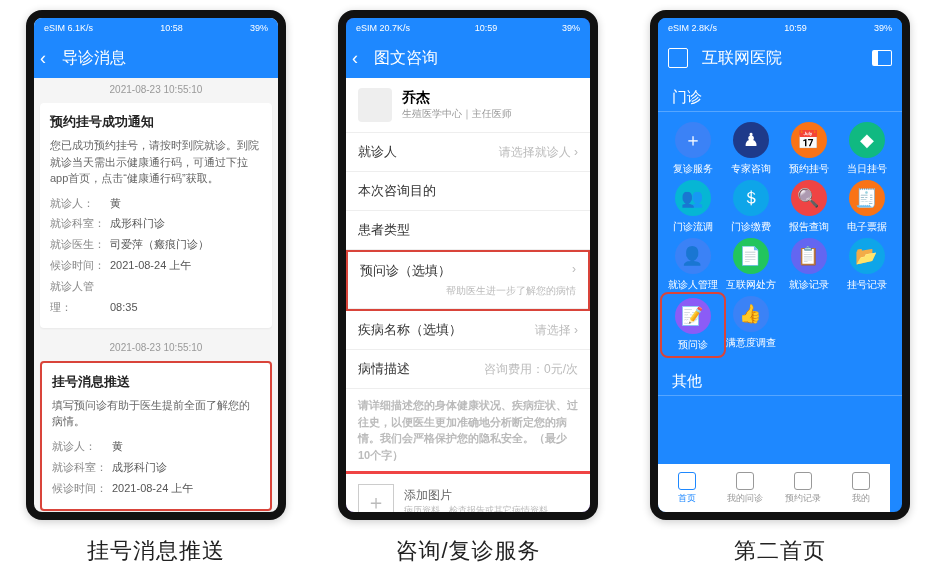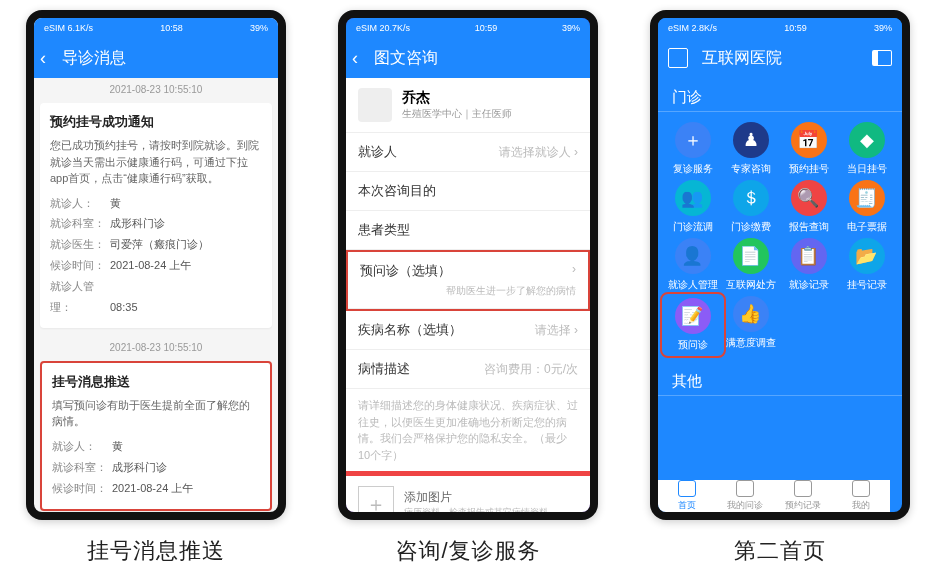--- a/index.html
+++ b/index.html
@@ -21,36 +21,36 @@
   .card .line .lbl { color: #888; display: inline-block; width: 60px; }
   
   .row { background: #fff; border-bottom: 1px solid #eee; padding: 10px 12px; font-size: 13px; color: #333; display: flex; align-items: center; justify-content: space-between; }
   .row .hint { color: #bbb; font-size: 12px; }
   .row.small .sub { font-size: 10px; color: #bbb; margin-top: 4px; }
   .doctor { background: #fff; padding: 10px 12px; display: flex; align-items: center; gap: 10px; border-bottom: 1px solid #eee; }
   .doctor .avatar { width: 34px; height: 34px; background: #eee; border-radius: 4px; }
   .doctor .name { font-size: 14px; font-weight: 600; }
   .doctor .dept { font-size: 10px; color: #999; }
   .redwrap { border: 2px solid #d9443a; margin: 0 0; }
-  .descrow { background: #fff; padding: 8px 12px; font-size: 11px; color: #bbb; line-height: 1.5; border-bottom: 5px solid #ef4444; }
+  .descrow { background: #fff; padding: 8px 12px; font-size: 11px; color: #bbb; line-height: 1.5; border-bottom: 3px solid #ef4444; font-weight: bold; }
   .addpic { background: #fff; padding: 10px 12px; display: flex; gap: 10px; align-items: center; }
   .addpic .plus { width: 36px; height: 36px; border: 1px solid #ccc; display: flex; align-items: center; justify-content: center; font-size: 20px; color: #bbb; }
   .addpic .txt .t1 { font-size: 12px; color: #666; }
   .addpic .txt .t2 { font-size: 9px; color: #bbb; }
   
   .hosp-title { height: 40px; display: flex; align-items: center; color: #fff; font-size: 16px; padding: 0 10px; gap: 14px; }
   .hosp-title .qr { width: 20px; height: 20px; border: 1.5px solid #fff; border-radius: 2px; position: relative; }
   .hosp-title .spk { margin-left: auto; width: 20px; height: 16px; border: 1.5px solid #fff; border-left-width: 6px; border-radius: 2px; }
   .section-label { color: #fff; font-size: 15px; padding: 10px 14px 4px 14px; border-bottom: 1px solid rgba(255,255,255,.25); margin-bottom: 6px; }
   .grid { display: grid; grid-template-columns: repeat(4, 1fr); gap: 4px 0; padding: 4px 6px; }
   .gi { display: flex; flex-direction: column; align-items: center; gap: 4px; }
   .gi .ic { width: 36px; height: 36px; border-radius: 50%; display: flex; align-items: center; justify-content: center; font-size: 18px; color: #fff; }
   .gi .lbl { font-size: 10px; color: #fff; text-align: center; }
   .gi.red { outline: 2px solid #d9443a; outline-offset: 2px; border-radius: 4px; padding: 2px; }
-  .tabbar { position: absolute; bottom: 0; left: 0; right: 12px; height: 32px; background: #fff; display: flex; }
+  .tabbar { position: absolute; bottom: 0; left: 0; right: 12px; height: 48px; background: #fff; display: flex; }
   .tabbar .tab { flex: 1; display: flex; flex-direction: column; align-items: center; justify-content: center; font-size: 9px; color: #999; gap: 2px; }
   .tabbar .tab.active { color: #1e88ff; }
   .tabbar .tab .ti { width: 18px; height: 18px; border: 1.5px solid currentColor; border-radius: 3px; }
   .caption { font-size: 22px; color: #222; margin-top: 16px; letter-spacing: 1px; }
   
   .c-blue{background:#3b82f6}.c-navy{background:#1e3a8a}.c-orange{background:#f97316}.c-green{background:#10b981}.c-teal{background:#06b6d4}.c-cyan{background:#0ea5e9}.c-red{background:#ef4444}.c-lime{background:#22c55e}.c-purple{background:#8b5cf6}.c-indigo{background:#6366f1}
 </style>
 </head>
 <body>
 

